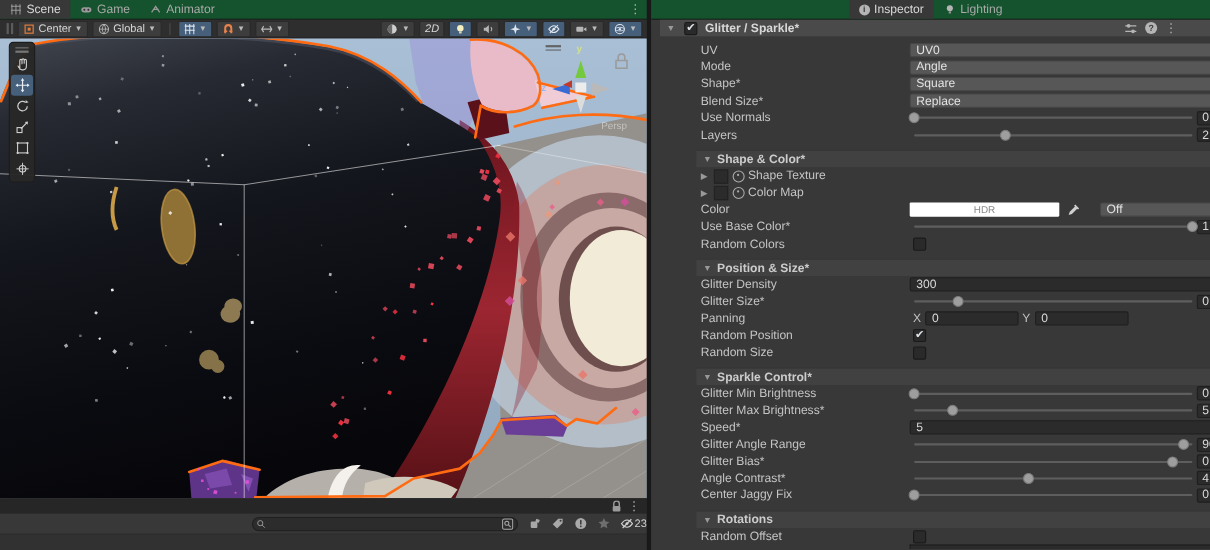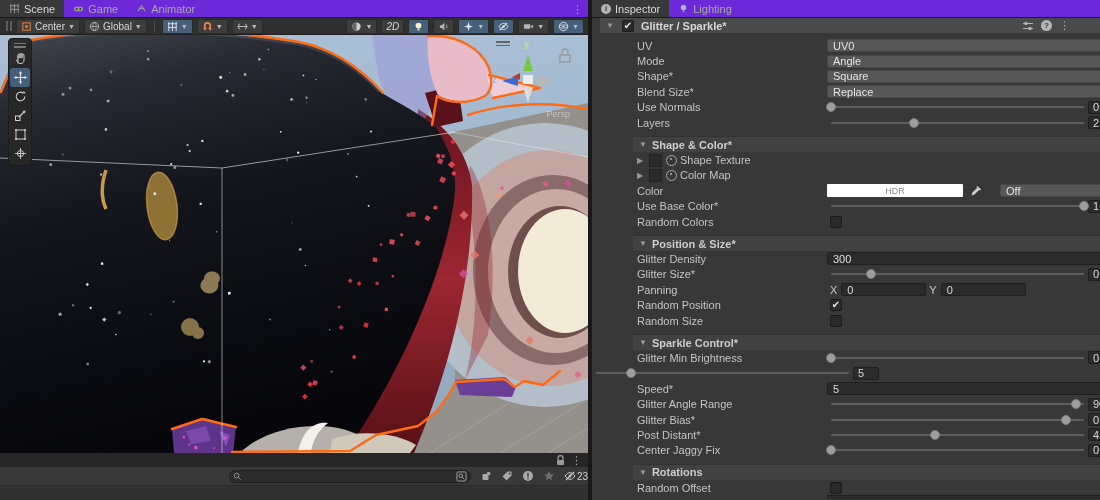--- a/index.html
+++ b/index.html
@@ -2,22 +2,22 @@
 <html><head>
 <meta charset="utf-8">
 <style>
   html,body{margin:0;padding:0;background:#1e1e1e;}
   #app{position:relative;width:1100px;height:500px;overflow:hidden;
        font-family:"Liberation Sans",sans-serif;color:#c8c8c8;background:#383838;
        -webkit-font-smoothing:antialiased;}
   .abs{position:absolute;}
 
   
-  .tabbar{position:absolute;top:0;height:18px;background:#6d28d9;display:flex;align-items:stretch;
-          border-bottom:1px solid #191919;box-sizing:border-box;}
+  .tabbar{position:absolute;top:0;height:18px;background:#14532d;display:flex;align-items:stretch;
+          border-bottom:1px solid #191919;box-sizing:border-box;justify-content:center;}
   .tab{display:flex;align-items:center;gap:4px;padding:0 9px;font-size:11px;color:#a9a9a9;cursor:default;}
   .tab.active{background:#383838;color:#d8d8d8;}
   .tab .ticon{width:11px;height:11px;display:inline-block;flex:none;}
   .kebab{margin-left:auto;color:#b5b5b5;font-size:11px;line-height:18px;padding:0 5px;}
 
   
   #scene-panel{left:0;top:0;width:588px;height:500px;}
   #scene-toolbar{position:absolute;left:0;top:18px;width:588px;height:17px;background:#2e2e2e;
      border-bottom:1px solid #202020;box-sizing:border-box;display:flex;align-items:center;font-size:10px;}
   .tbtn{height:13px;background:#3d3d3d;border:1px solid #2a2a2a;border-radius:2px;display:flex;
@@ -730,20 +730,21 @@
         <div class="row">
           <div class="lbl">Glitter Min Brightness</div>
           <div class="ctrl">
             <div class="track">
               <div class="knob" style="left: 0%;"></div>
             </div>
             <div class="val">0</div>
           </div>
         </div>
         <div class="row">
+          <div class="lbl">Glitter Max Brightness*</div>
           <div class="ctrl">
             <div class="track">
               <div class="knob" style="left: 14%;"></div>
             </div>
             <div class="val">5</div>
           </div>
         </div>
         <div class="row">
           <div class="lbl">Speed*</div>
           <div class="ctrl">
@@ -762,21 +763,21 @@
         <div class="row">
           <div class="lbl">Glitter Bias*</div>
           <div class="ctrl">
             <div class="track">
               <div class="knob" style="left: 93%;"></div>
             </div>
             <div class="val">0.9</div>
           </div>
         </div>
         <div class="row">
-          <div class="lbl">Post Distant*</div>
+          <div class="lbl">Angle Contrast*</div>
           <div class="ctrl">
             <div class="track">
               <div class="knob" style="left: 41%;"></div>
             </div>
             <div class="val">41</div>
           </div>
         </div>
         <div class="row">
           <div class="lbl">Center Jaggy Fix</div>
           <div class="ctrl">

